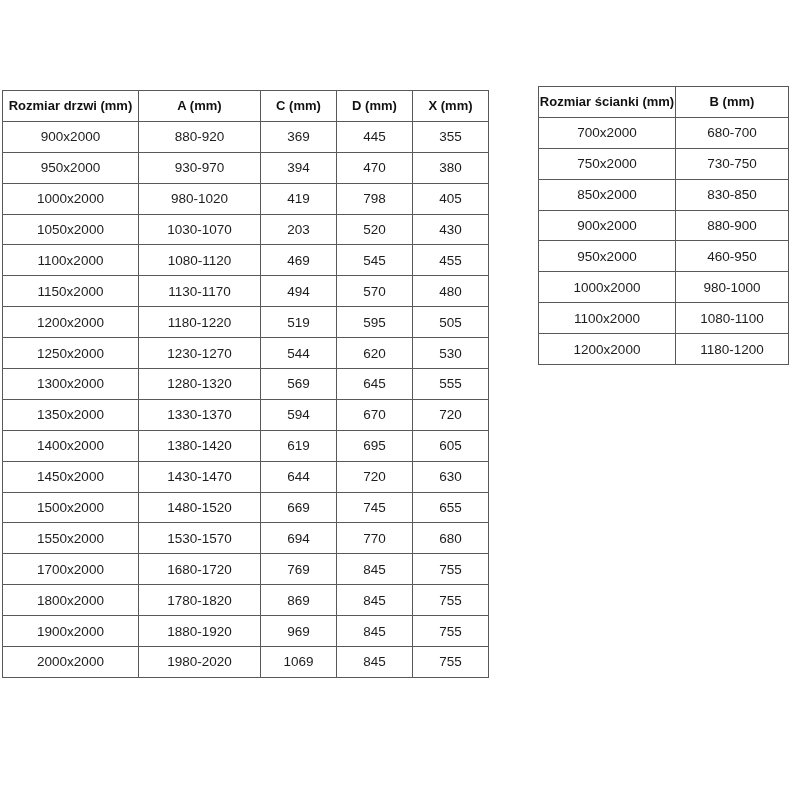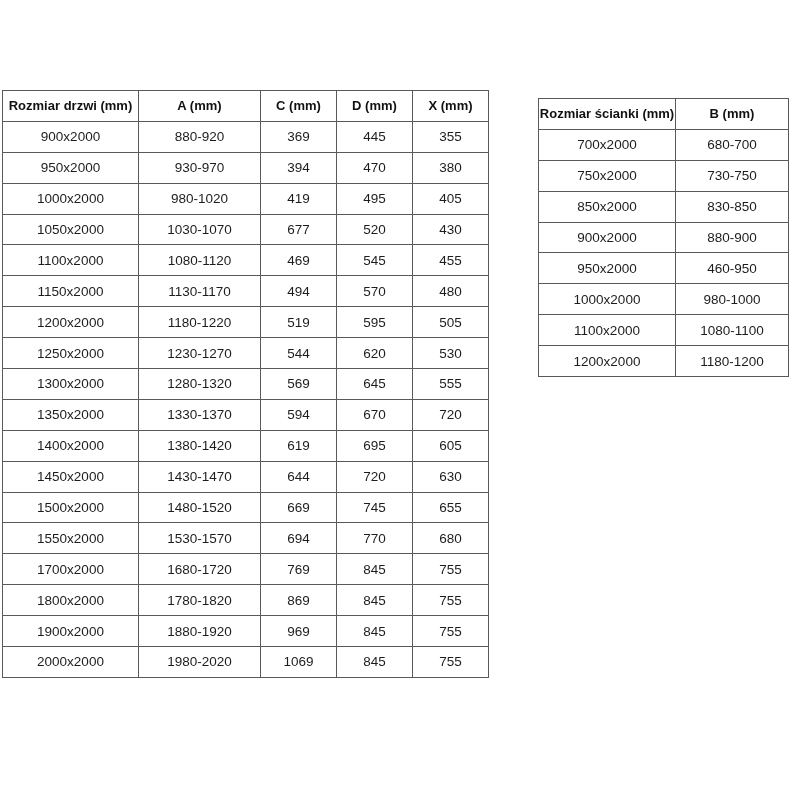--- a/index.html
+++ b/index.html
@@ -38,21 +38,21 @@
     font-size: 13px;
     color: #111111;
   }
   #doors-table {
     left: 2px;
     top: 90px;
     width: 486px;
   }
   #walls-table {
     left: 538px;
-    top: 98px;
+    top: 86px;
     width: 250px;
     border-radius: 6px;
   }
   #doors-table .col-size  { width: 136px; }
   #doors-table .col-a     { width: 122px; }
   #doors-table .col-c     { width: 76px; }
   #doors-table .col-d     { width: 76px; }
   #doors-table .col-x     { width: 76px; }
   #walls-table .col-size  { width: 137px; }
   #walls-table .col-b     { width: 113px; }
@@ -91,27 +91,27 @@
           <td>950x2000</td>
           <td>930-970</td>
           <td>394</td>
           <td>470</td>
           <td>380</td>
         </tr>
         <tr>
           <td>1000x2000</td>
           <td>980-1020</td>
           <td>419</td>
-          <td>495</td>
+          <td>798</td>
           <td>405</td>
         </tr>
         <tr>
           <td>1050x2000</td>
           <td>1030-1070</td>
-          <td>677</td>
+          <td>203</td>
           <td>520</td>
           <td>430</td>
         </tr>
         <tr>
           <td>1100x2000</td>
           <td>1080-1120</td>
           <td>469</td>
           <td>545</td>
           <td>455</td>
         </tr>

